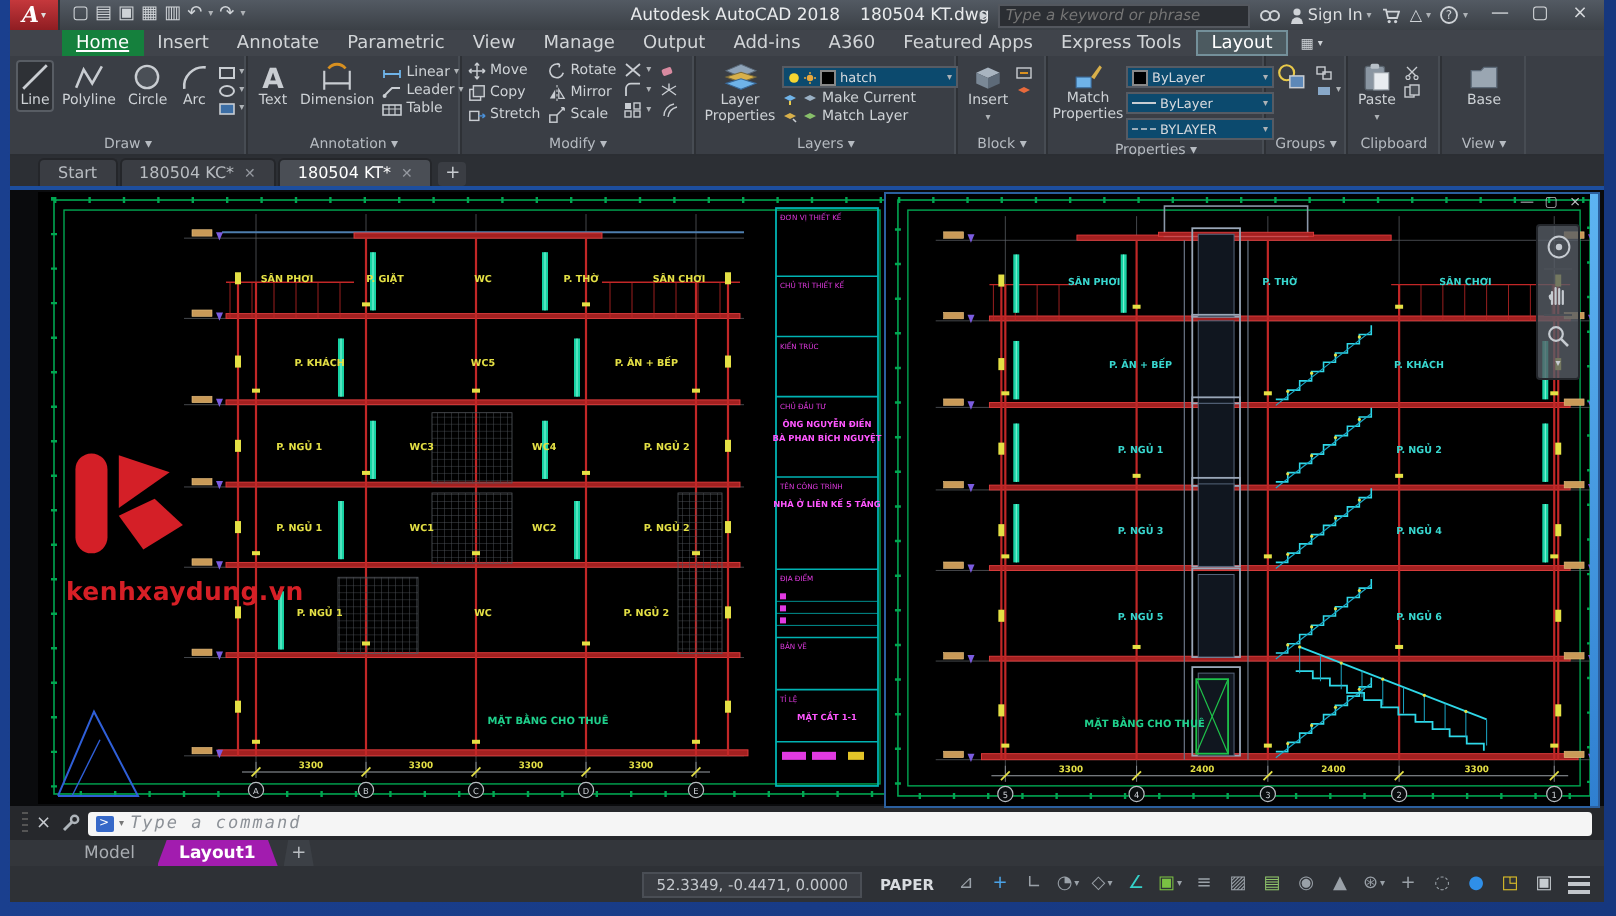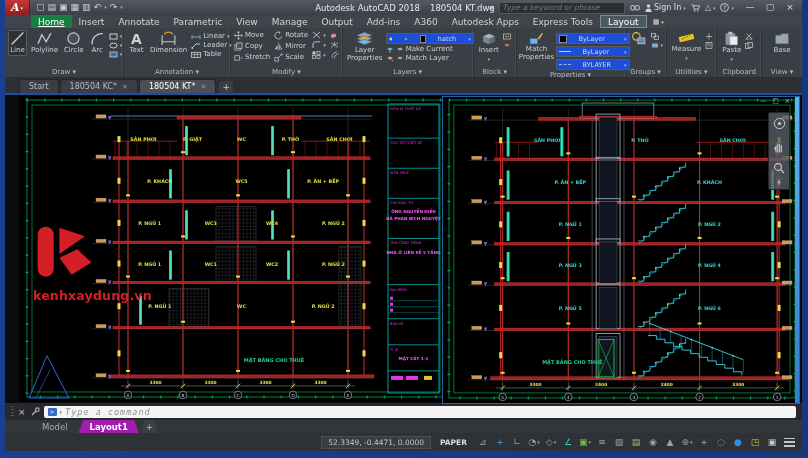--- a/index.html
+++ b/index.html
@@ -33,21 +33,21 @@
   
   .ribbon{height:49px;background:#3a3e45;display:flex;flex:0 0 auto;border-bottom:1px solid #2b2e33;}
   .panel{display:flex;flex-direction:column;border-right:1px solid #2e3136;box-shadow:inset -1px 0 0 #474c53;}
   .panel-body{flex:1;display:flex;align-items:flex-start;padding:2px 3px 0 3px;gap:2px;}
   .panel-cap{height:10px;font-size:7px;color:#b6bbc1;text-align:center;line-height:10px;white-space:nowrap;}
   .pbtn{display:flex;flex-direction:column;align-items:center;padding:1px 2px;border-radius:2px;gap:1px;}
   .pbtn.pressed{background:#2e3136;box-shadow:inset 0 0 0 1px #585d64;}
   .pbtn .lbl{font-size:7px;color:#ced2d6;line-height:1.1;text-align:center;white-space:nowrap;}
   .minicol{display:flex;flex-direction:column;gap:2px;align-items:flex-start;justify-content:flex-end;padding-top:3px;}
   .minirow{display:flex;align-items:center;gap:2px;font-size:7px;color:#ced2d6;white-space:nowrap;line-height:1;}
-  .combo{display:flex;align-items:center;background:#1d4ed8;border:1px solid #565b63;height:9px;padding:0 2px;gap:12px;font-size:6.5px;color:#d7dade;}
+  .combo{display:flex;align-items:center;background:#0c4a6e;border:1px solid #565b63;height:9px;padding:0 2px;gap:2px;font-size:6.5px;color:#d7dade;}
   .combo .sw{width:6px;height:6px;background:#000;border:1px solid #888;}
   .combo .carr{font-size:5px;color:#aeb2b6;margin-left:auto;}
   .caret5{font-size:5px;color:#aeb2b6;}
   .ic{display:block;}
 
   
   .filetabs{height:15px;background:#2c2f34;display:flex;align-items:flex-end;padding-left:14px;gap:1px;flex:0 0 auto;}
   .ftab{height:13px;display:flex;align-items:center;gap:5px;padding:0 9px;font-size:8px;color:#b9bdc2;background:#3a3d43;border-radius:3px 3px 0 0;border:1px solid #24262a;border-bottom:none;}
   .ftab.active{background:#4a4e55;color:#fff;}
   .ftab .x{font-size:7px;color:#9599a0;}
@@ -157,21 +157,21 @@
   <div class="tabrow" id="ribbonTabs">
         <span class="rtab active">Home</span>
         <span class="rtab">Insert</span>
         <span class="rtab">Annotate</span>
         <span class="rtab">Parametric</span>
         <span class="rtab">View</span>
         <span class="rtab">Manage</span>
         <span class="rtab">Output</span>
         <span class="rtab">Add-ins</span>
         <span class="rtab">A360</span>
-        <span class="rtab">Autodesk Apps</span>
+        <span class="rtab">Featured Apps</span>
         <span class="rtab">Express Tools</span>
         <span class="rtab contextual">Layout</span>
         <span class="rtab-toggle">▦ <span style="font-size:5px">▾</span></span>
       </div>
 
   <div class="ribbon">
 
     <div class="panel" style="width:118px">
       <div class="panel-body">
         <div class="pbtn pressed">
@@ -487,46 +487,20 @@
                 <svg class="ic" width="8" height="7" viewBox="0 0 8 7">
                   <rect x="1" y="1.5" width="6" height="4" fill="#88a8c8"></rect>
                 </svg>
                 <span class="caret5">▾</span>
               </span>
         </div>
       </div>
       <div class="panel-cap">Groups ▾</div>
     </div>
 
-    <div class="panel" style="width:52px">
-      <div class="panel-body">
-        <div class="pbtn">
-          <svg class="ic" width="17" height="14" viewBox="0 0 16 13">
-                <rect x="1" y="4" width="14" height="5" rx="0.5" fill="#e3c428" transform="rotate(-14 8 6.5)"></rect>
-                <path d="M4 5.8 V7.4 M6.5 5.2 V6.8 M9 4.6 V6.2 M11.5 4 V5.6" stroke="#6a5a10" stroke-width="0.7" transform="rotate(-14 8 6.5)"></path>
-              </svg>
-          <span class="lbl">Measure</span>
-              <span class="caret5">▾</span>
-        </div>
-        <div class="minicol">
-          <span class="minirow">
-                <svg class="ic" width="8" height="7" viewBox="0 0 8 7">
-                  <path d="M4 0.5 V6.5 M1 3.5 H7" stroke="#c9cdd2" stroke-width="0.7"></path>
-                </svg>
-              </span>
-          <span class="minirow">
-                <svg class="ic" width="8" height="7" viewBox="0 0 8 7">
-                  <rect x="1" y="0.5" width="6" height="6" fill="none" stroke="#c9cdd2" stroke-width="0.7"></rect>
-                  <path d="M2 2 H6 M2.5 3.5 H3.5 M4.5 3.5 H5.5 M2.5 5 H3.5 M4.5 5 H5.5" stroke="#c9cdd2" stroke-width="0.6"></path>
-                </svg>
-              </span>
-        </div>
-      </div>
-      <div class="panel-cap">Utilities ▾</div>
-    </div>
 
     <div class="panel" style="width:46px">
       <div class="panel-body">
         <div class="pbtn">
           <svg class="ic" width="15" height="15" viewBox="0 0 14 14">
                 <rect x="1.5" y="2" width="9" height="11" rx="1" fill="#8a96a2" stroke="#5a646e" stroke-width="0.6"></rect>
                 <rect x="4" y="0.8" width="4" height="2.4" rx="0.8" fill="#b8c0c8"></rect>
                 <rect x="5.5" y="5" width="7" height="8" fill="#e8ecf0" stroke="#9aa2aa" stroke-width="0.5"></rect>
               </svg>
           <span class="lbl">Paste</span>

